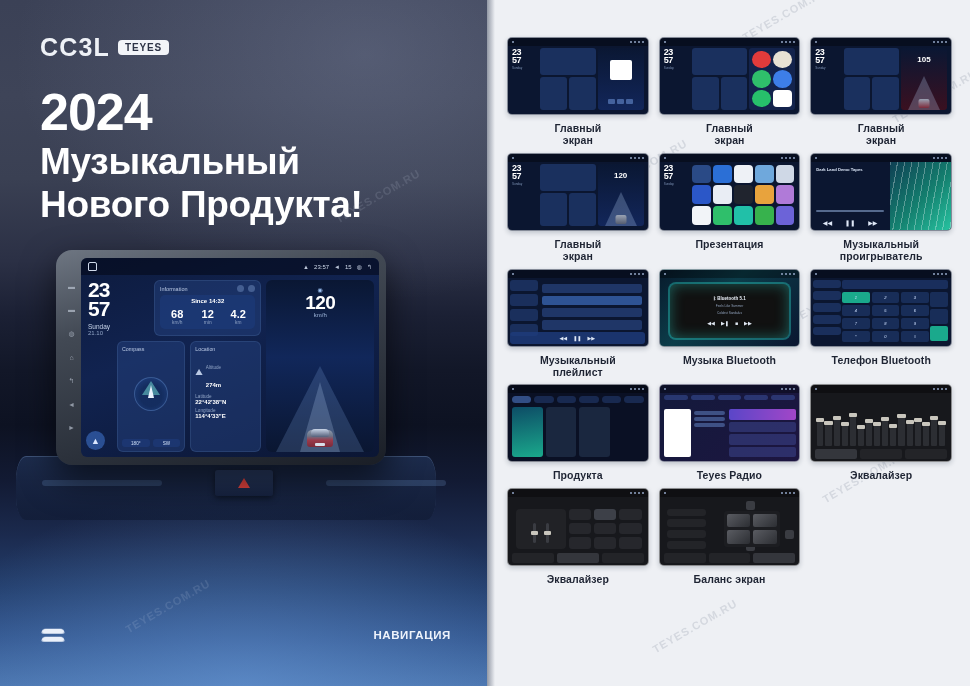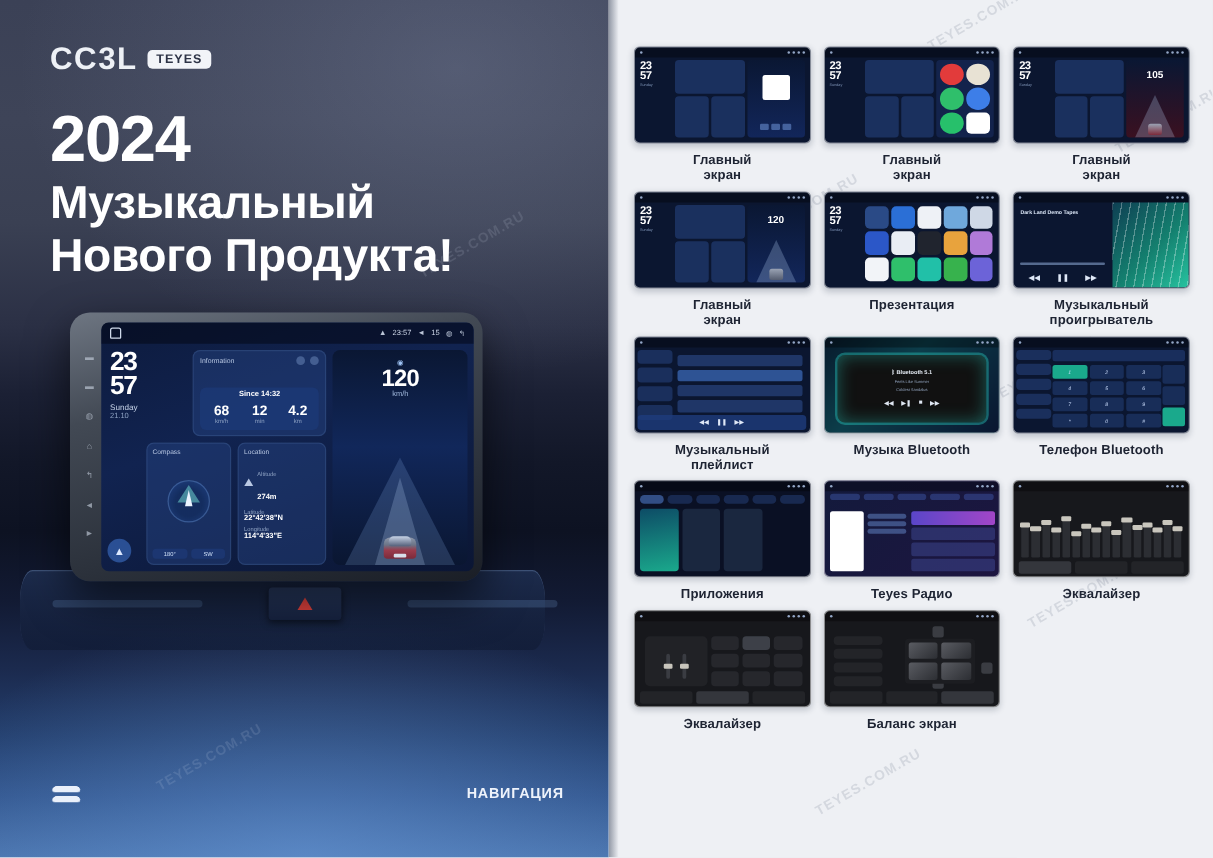--- a/index.html
+++ b/index.html
@@ -74,21 +74,21 @@
   #clock-row { display: flex; gap: 6px; }
   #clk { width: 62px; padding-left:2px;}
   #clk .h, #clk .m { color: #fff; font-size: 21px; font-weight: 700; line-height: .92; letter-spacing:-1px;}
   #clk .dw { color: #c6d3e8; font-size: 6.5px; margin-top: 4px; }
   #clk .dt { color: #8fa3c4; font-size: 6px; }
   .card { background: rgba(40,72,135,.42); border-radius: 6px; border:1px solid rgba(120,160,220,.16); }
   #info { flex: 1; padding: 4px 5px; }
   #info .ttl { color: #b9c8e3; font-size: 5.5px; display:flex; justify-content:space-between; align-items:center;}
   #info .ttl .btns{display:flex;gap:4px}
   #info .ttl .b{width:7px;height:7px;border-radius:50%;background:rgba(150,180,230,.35)}
-  #info .inner { background: rgba(30,60,125,.55); border-radius:5px; margin-top:18px; padding:3px 2px 4px;}
+  #info .inner { background: rgba(30,60,125,.55); border-radius:5px; margin-top:3px; padding:3px 2px 4px;}
   #info .since { color: #fff; font-size: 6px; font-weight: 700; text-align: center; }
   #info .stats { display: flex; margin-top: 4px; }
   #info .stats > div { flex: 1; text-align: center; }
   #info .stats .v { color: #fff; font-size: 11px; font-weight: 700; }
   #info .stats .u { color: #8fa3c4; font-size: 4.8px; }
   #bot-row { flex: 1; display: flex; gap: 5px; }
   #nav-btn { width: 26px; display:flex; align-items:flex-end;}
   #nav-btn .circ { width: 19px; height: 19px; border-radius: 50%; background: rgba(60,110,195,.62);
     display:flex;align-items:center;justify-content:center;color:#dce8ff;font-size:9px; margin-bottom:2px;}
   #compass { flex: 1; padding: 4px; display: flex; flex-direction: column; }
@@ -757,21 +757,21 @@
               <i></i>
               <i></i>
             </div>
           <div class="setcards">
               <i class="on"></i>
               <i></i>
               <i></i>
               <i style="background:transparent"></i>
             </div>
         </div>
-        <div class="cap" style="white-space: pre-line;">Приложения</div>
+        <div class="cap" style="white-space: pre-line;">Продукта</div>
       </div>
 
 
       <div class="cell">
         <div class="shot" style="background:linear-gradient(135deg,#131a3c,#1d1540)">
           <div class="tb">
               <i class="d"></i>
               <span class="sp"></span>
               <i class="d"></i>
               <i class="d"></i>

